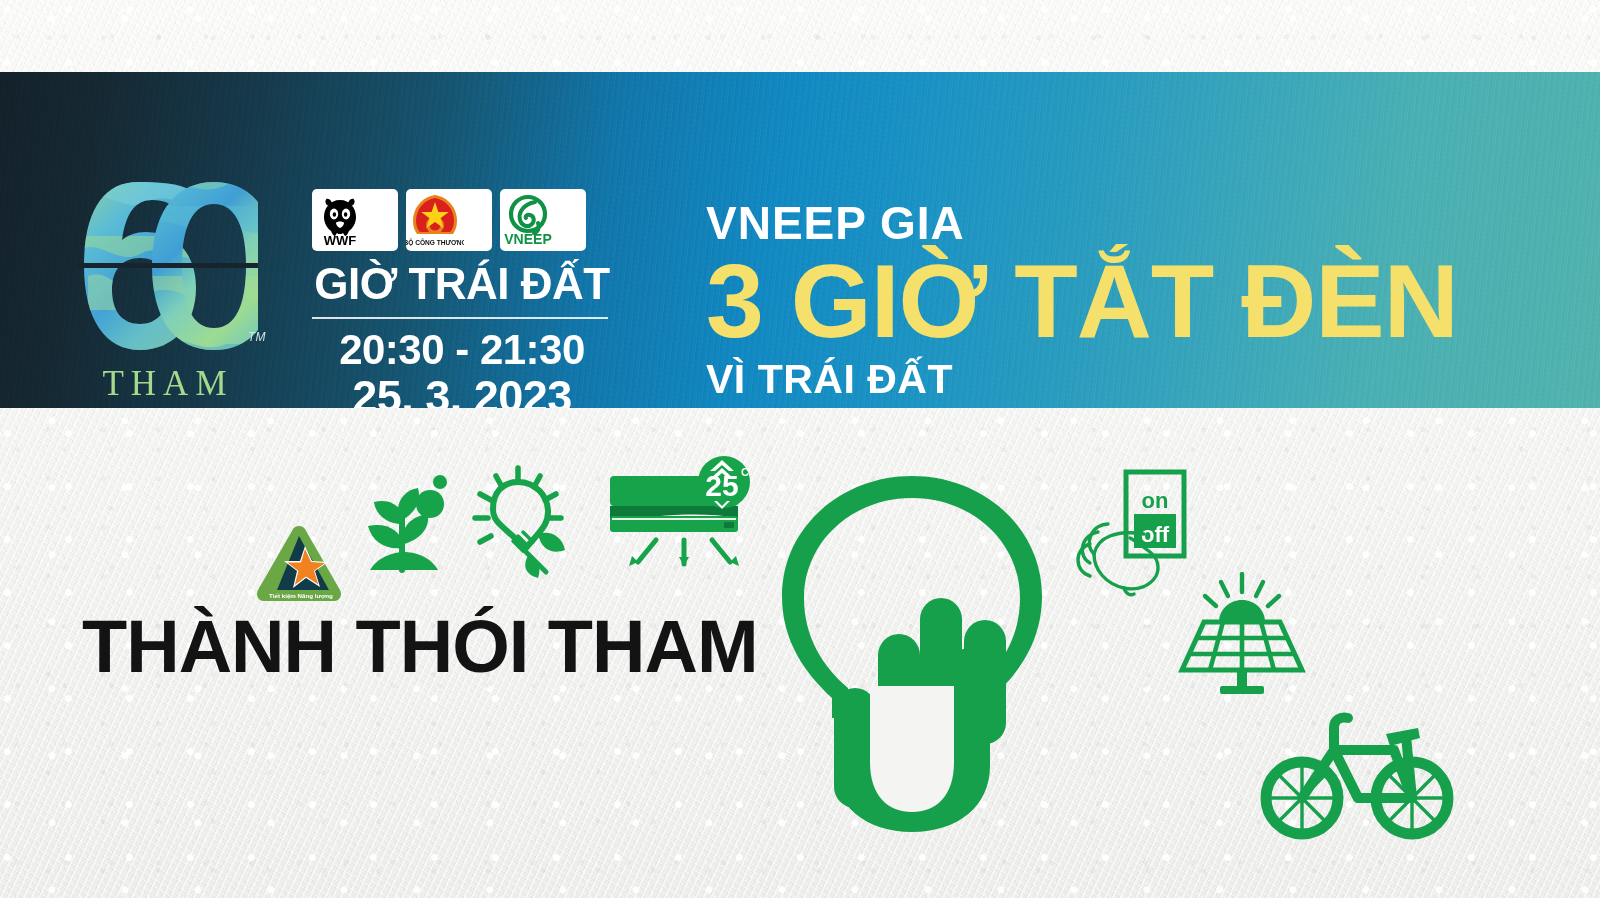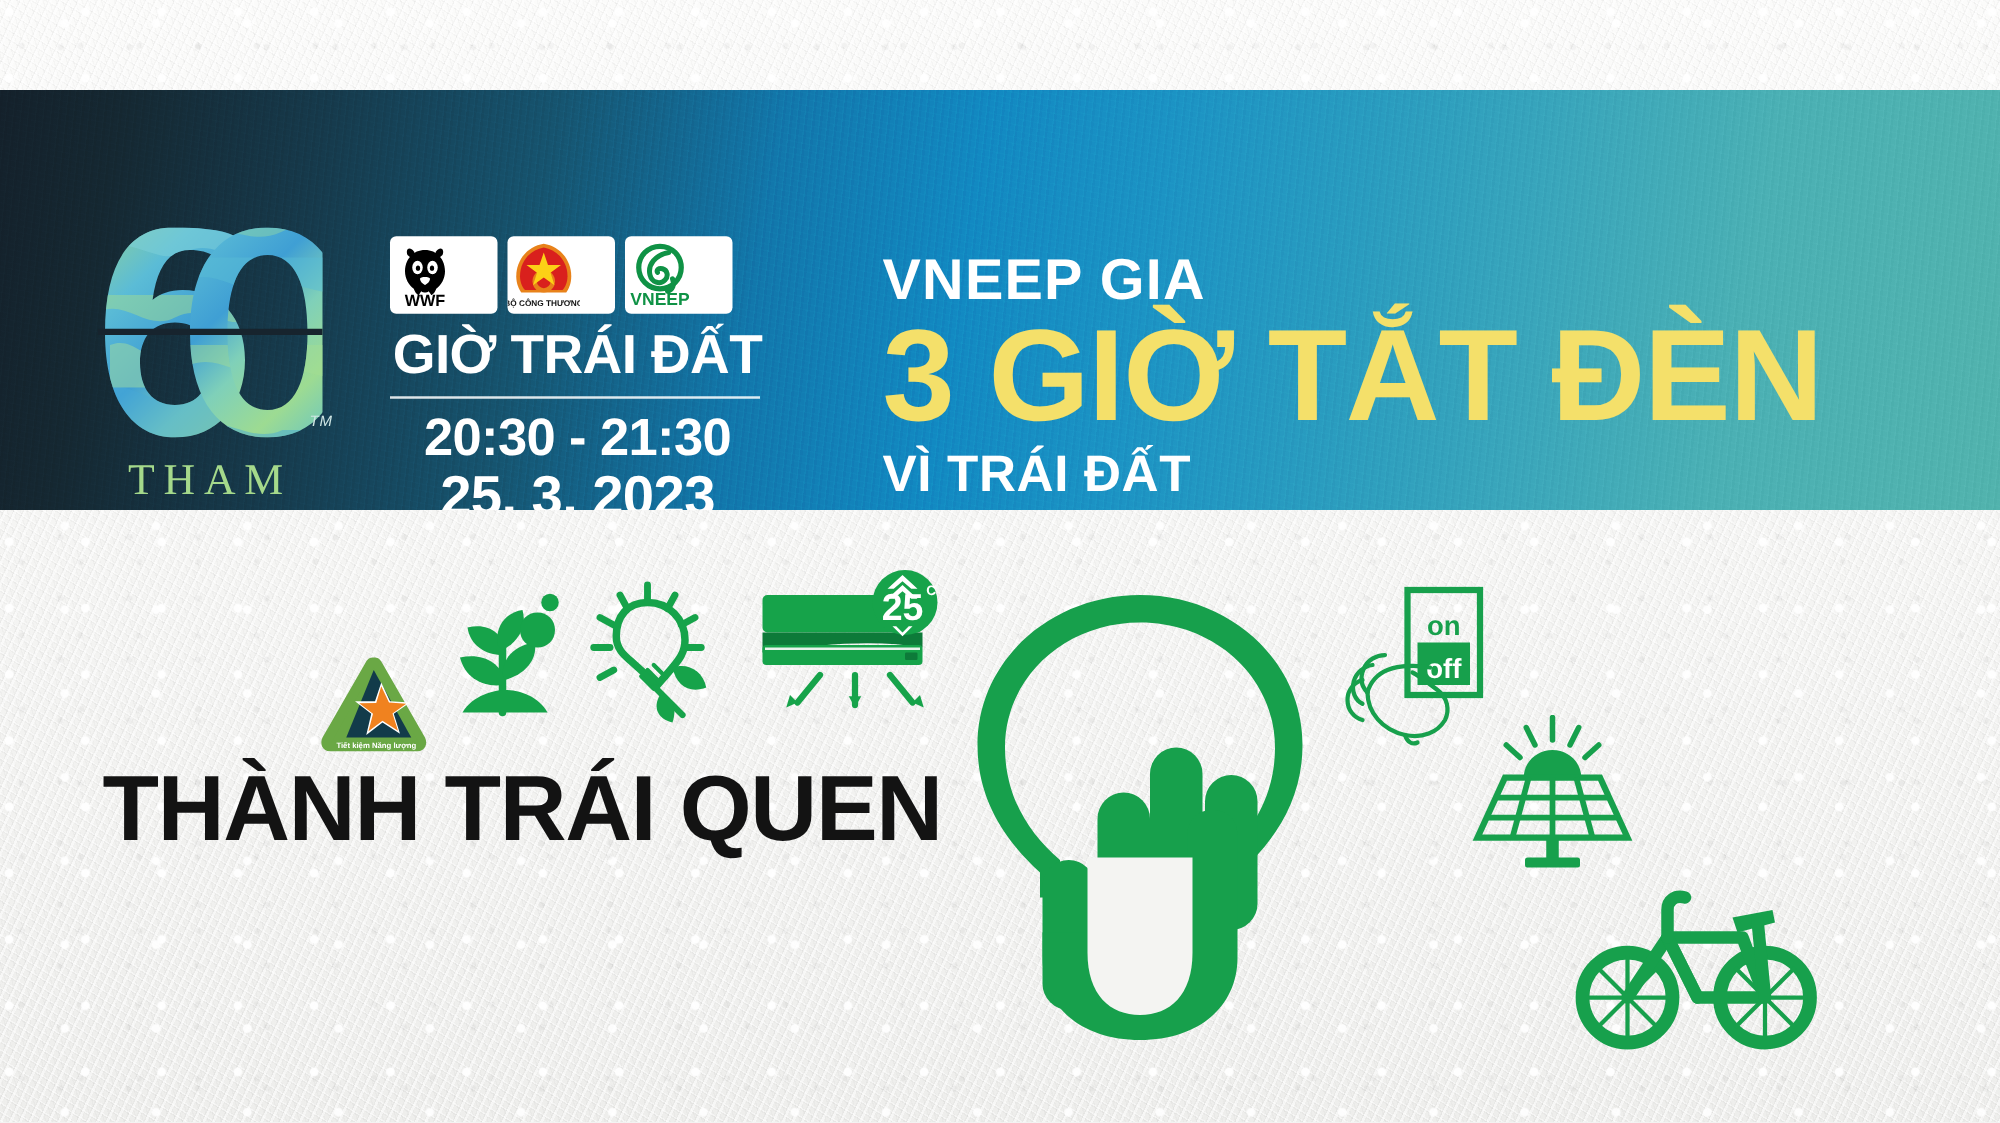--- a/index.html
+++ b/index.html
@@ -389,14 +389,14 @@
       <path d="M76 44 L100 92 L154 92"></path>
       <path d="M100 92 L76 44"></path>
     </g>
     <path d="M76 44 L76 22 C76 14 82 10 90 12" fill="none" stroke="#17a04c" stroke-width="10" stroke-linecap="round"></path>
     <path d="M128 28 L160 22 L162 32 L132 40 Z" fill="#17a04c"></path>
     <path d="M148 30 L154 92" stroke="#17a04c" stroke-width="10" stroke-linecap="round" fill="none"></path>
   </svg>
 </div>
 
 <div class="lower-head">
-  <div class="lh-black">THÀNH TRÁI QUEN</div>
+  <div class="lh-black">THÀNH THÓI THAM</div>
 </div>
 
 </body></html>

